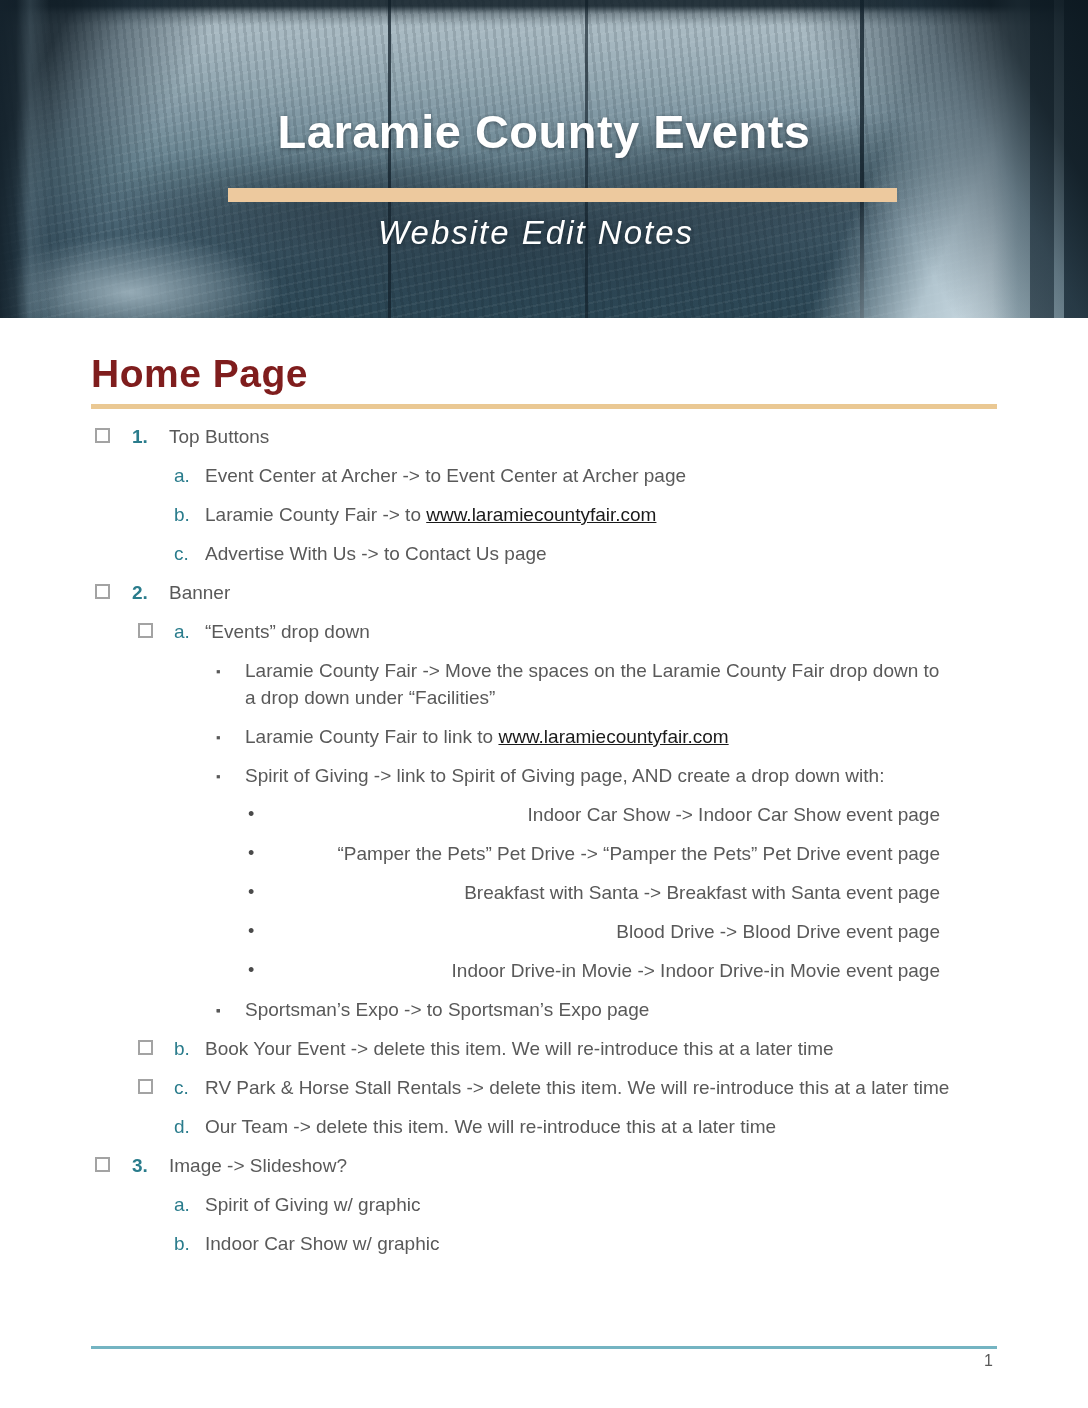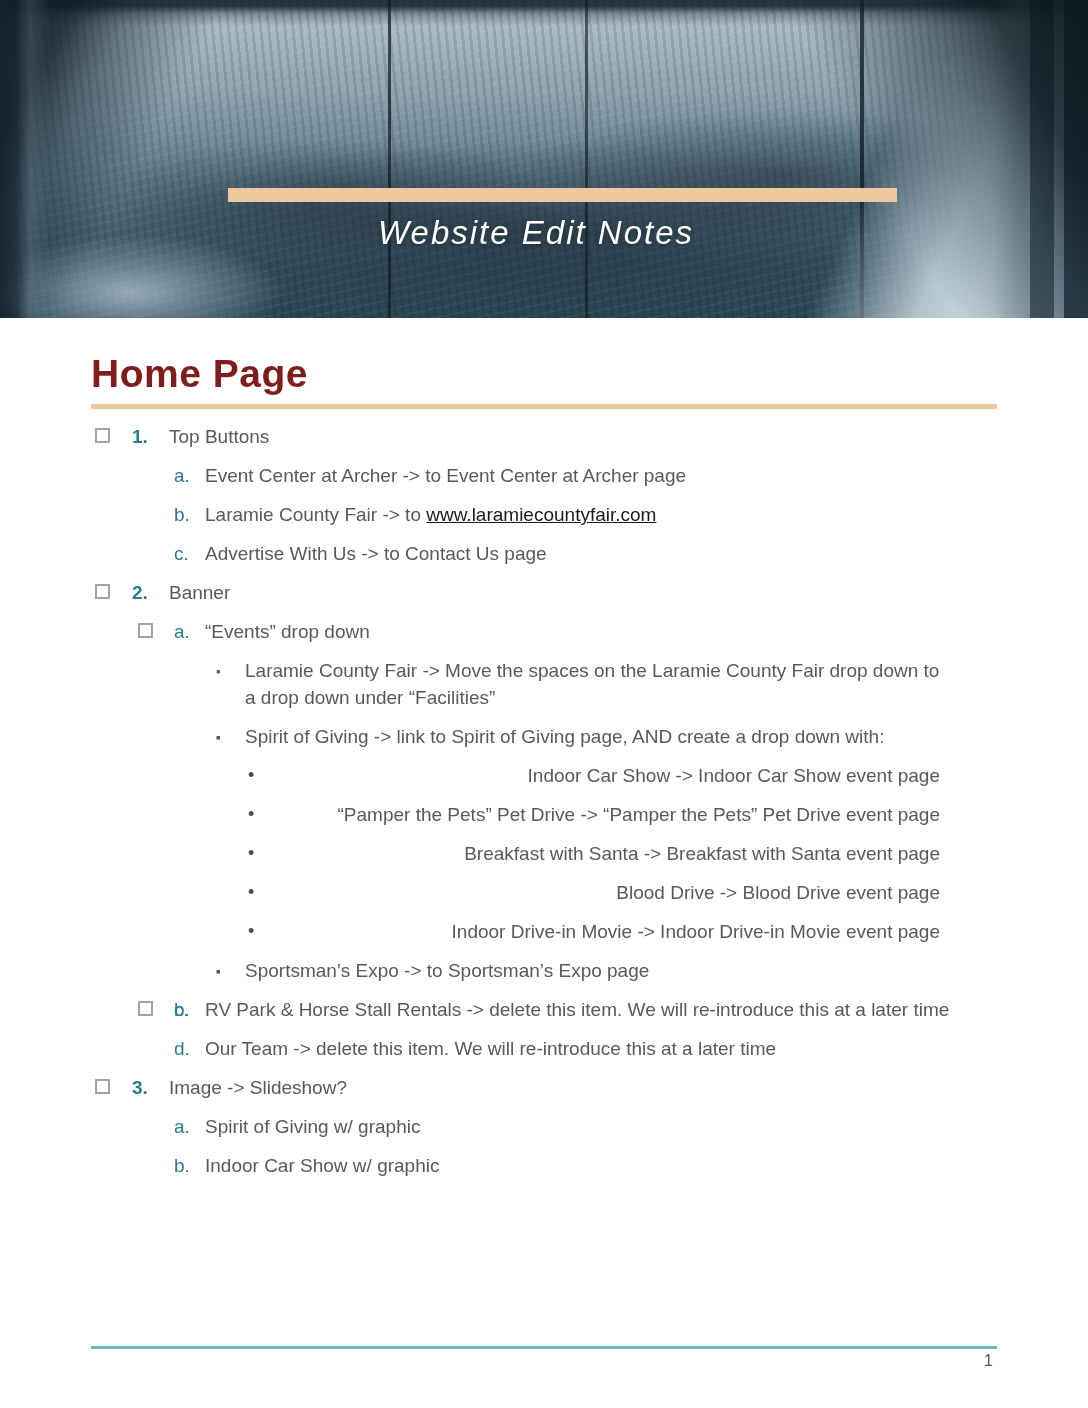--- a/index.html
+++ b/index.html
@@ -90,20 +90,21 @@
   .footer-rule { position:absolute; left:91px; top:1346px; width:906px; height:3px; background:#74b4c2; }
   .page-num { position:absolute; top:1352px; right:95px; font-size:16px; color:#595959; }
 </style>
 </head>
 <body>
 
 <div class="page">
 
   <div class="hero">
     <div class="photo"></div>
+    <div class="hero-title">Laramie County Events</div>
     <div class="accent-bar"></div>
     <div class="hero-subtitle">Website Edit Notes</div>
   </div>
 
   <div class="content">
     <h1 class="section-heading">Home Page</h1>
     <div class="rule-tan"></div>
 
     <div class="row l1">
       <span class="cb"></span>
@@ -138,20 +139,21 @@
       <span class="tx">“Events” drop down</span>
     </div>
 
     <div class="row l3 narrow">
       <span class="mk">▪</span>
       <span class="tx">Laramie County Fair -&gt; Move the spaces on the Laramie County Fair drop down to a drop down under “Facilities”</span>
     </div>
 
     <div class="row l3">
       <span class="mk">▪</span>
+      <span class="tx"><span>Laramie County Fair to link to </span><a class="lk">www.laramiecountyfair.com</a></span>
     </div>
 
     <div class="row l3">
       <span class="mk">▪</span>
       <span class="tx">Spirit of Giving -&gt; link to Spirit of Giving page, AND create a drop down with:</span>
     </div>
 
     <div class="row l4">
       <span class="mk">•</span>
       <span class="tx">Indoor Car Show -&gt; Indoor Car Show event page</span>
@@ -182,20 +184,21 @@
     </div>
 
     <div class="row l3">
       <span class="mk">▪</span>
       <span class="tx">Sportsman’s Expo -&gt; to Sportsman’s Expo page</span>
     </div>
 
     <div class="row l2">
       <span class="cb"></span>
       <span class="mk">b.</span>
+      <span class="tx">Book Your Event -&gt; delete this item. We will re-introduce this at a later time</span>
     </div>
 
     <div class="row l2">
       <span class="cb"></span>
       <span class="mk">c.</span>
       <span class="tx">RV Park &amp; Horse Stall Rentals -&gt; delete this item. We will re-introduce this at a later time</span>
     </div>
 
     <div class="row l2">
       <span class="mk">d.</span>

